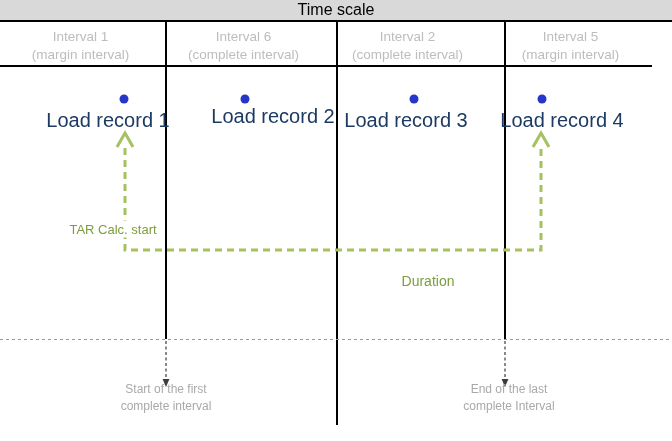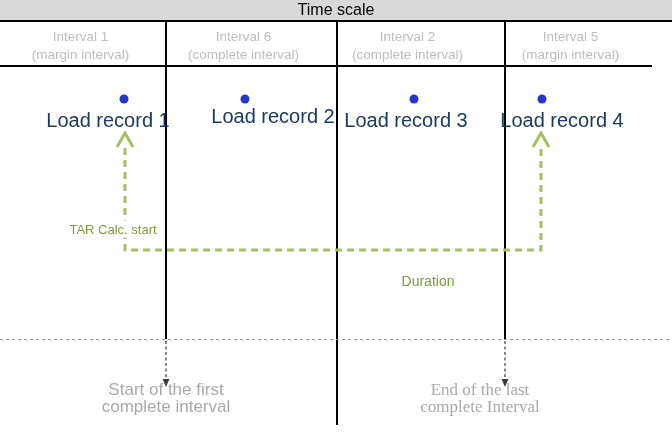--- a/index.html
+++ b/index.html
@@ -37,21 +37,21 @@
 
   .abs{position:absolute;z-index:4;}
   .dot{width:9px;height:9px;border-radius:50%;background:var(--dot-blue);
     transform:translate(-50%,-50%);}
   .record-label{color:var(--record-text);font-size:20px;white-space:nowrap;
     transform:translate(-50%,-50%);}
   .tar-label{color:var(--green-text);font-size:13px;white-space:nowrap;
     background:#fff;padding:1px 3px;transform:translate(-50%,-50%);margin-top:44px;}
   .duration-label{color:var(--green-text);font-size:14px;white-space:nowrap;
     transform:translate(-50%,-50%);}
-  .caption{color:var(--caption-gray);font-size:17px;line-height:17px;
+  .caption{color:var(--caption-gray);font-size:12px;line-height:17px;
     text-align:center;white-space:pre-line;transform:translateX(-50%);}
 </style>
 </head>
 <body>
 
 <div class="canvas">
 
   <div class="titlebar">
     <span>Time scale</span>
   </div>
@@ -99,16 +99,16 @@
   <div class="abs record-label" style="left:245px;top:116px;margin-left:28px;">Load record 2</div>
   <div class="abs record-label" style="left:406px;top:120px;">Load record 3</div>
   <div class="abs record-label" style="left:562px;top:120px;">Load record 4</div>
 
   <div class="abs tar-label" style="left:113px;top:185px;">TAR Calc. start</div>
 
   <div class="abs duration-label" style="left:428px;top:281px;">Duration</div>
 
   <div class="abs caption" style="left:166px;top:381px;">Start of the first
 complete interval</div>
-  <div class="abs caption" style="left:480px;top:381px;font-family:Liberation Serif, serif;">End of the last
+  <div class="abs caption" style="left:509px;top:381px;">End of the last
 complete Interval</div>
 
 </div>
 
 </body></html>

